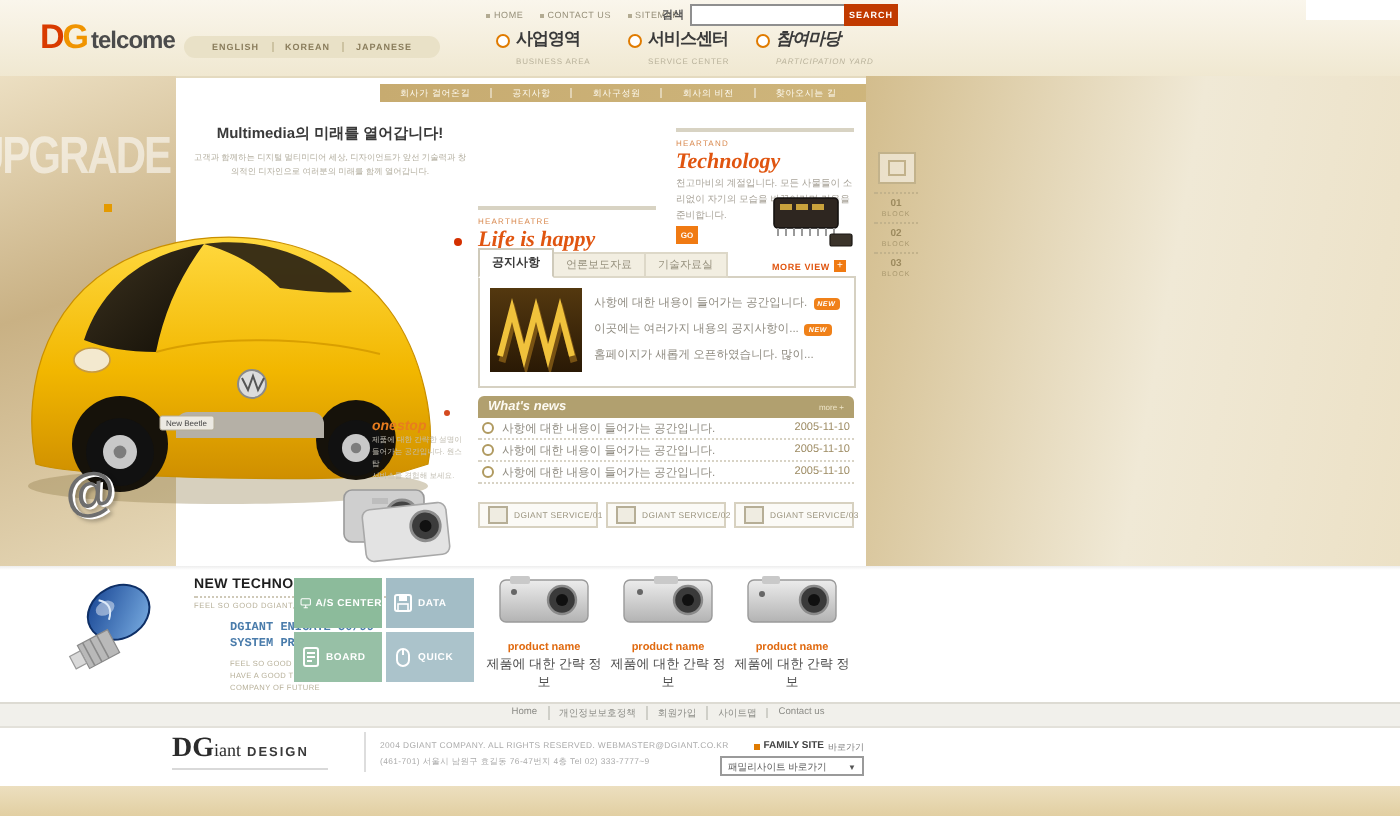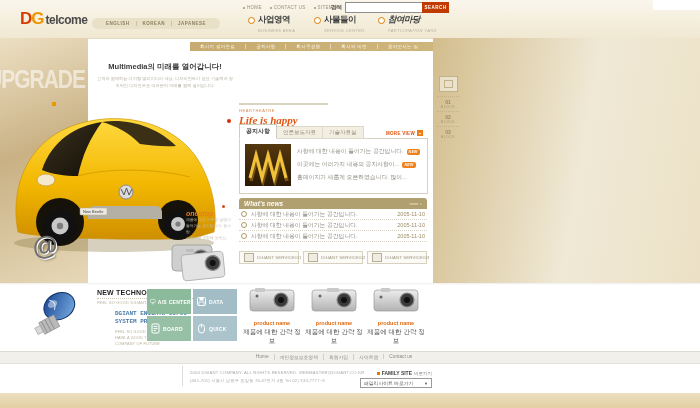--- a/index.html
+++ b/index.html
@@ -176,21 +176,21 @@
   <div class="abs nav-item" style="left:248px;">
     <div class="nav-ko">
         <i class="nav-bullet"></i>
         <span>사업영역</span>
       </div>
     <div class="nav-en">BUSINESS AREA</div>
   </div>
   <div class="abs nav-item" style="left:314px;">
     <div class="nav-ko">
         <i class="nav-bullet"></i>
-        <span>사물들이</span>
+        <span>서비스센터</span>
       </div>
     <div class="nav-en">SERVICE CENTER</div>
   </div>
   <div class="abs nav-item" style="left:378px;font-style:italic;">
     <div class="nav-ko">
         <i class="nav-bullet"></i>
         <span>참여마당</span>
       </div>
     <div class="nav-en">PARTICIPATION YARD</div>
   </div>
@@ -302,20 +302,34 @@
       <g transform="rotate(-16 24 20)">
         <rect x="4" y="14" width="38" height="12" rx="6" fill="#f4f2ec" stroke="#c9c4b4" stroke-width=".7"></rect>
         <ellipse cx="42" cy="20" rx="3.6" ry="6" fill="#e2ded0" stroke="#c9c4b4" stroke-width=".7"></ellipse>
         <path d="M10,17 h24 M10,20 h24 M10,23 h18" stroke="#d8d4c6" stroke-width=".8"></path>
       </g>
       <path d="M12,31 L40,9" stroke="#7a4a1e" stroke-width="2.6"></path>
       <path d="M40,9 l4,-3" stroke="#caa33c" stroke-width="2.6"></path>
     </svg>
   </div>
 
+  <div class="abs promo" style="left:338px;">
+    <div class="promo-label">HEARTAND</div>
+    <div class="promo-title">Technology</div>
+    <div class="promo-text">천고마비의 계절입니다. 모든 사물들이 소리없이 자기의 모습을 바꾸어가며 겨울을 준비합니다.</div>
+    <div class="go-btn">GO</div>
+    <svg class="promo-img" width="46" height="32" viewBox="0 0 46 32">
+      <rect x="4" y="5" width="32" height="15" rx="2" fill="#2e2620" stroke="#151210" stroke-width=".8"></rect>
+      <rect x="7" y="8" width="6" height="3" fill="#c9a23c"></rect>
+        <rect x="15" y="8" width="6" height="3" fill="#c9a23c"></rect>
+        <rect x="23" y="8" width="6" height="3" fill="#c9a23c"></rect>
+      <path d="M6,20 v4 M10,20 v4 M14,20 v4 M18,20 v4 M22,20 v4 M26,20 v4 M30,20 v4 M34,20 v4" stroke="#9a9a9a" stroke-width="1"></path>
+      <rect x="32" y="23" width="11" height="6" rx="1" fill="#3a332a" stroke="#1a1713" stroke-width=".6"></rect>
+    </svg>
+  </div>
 
   <div class="abs tabs">
     <span class="tab active">공지사항</span>
     <span class="tab idle">언론보도자료</span>
     <span class="tab idle">기술자료실</span>
   </div>
   <div class="abs more-view">
     <b>MORE VIEW</b>
     <span class="more-plus">+</span>
   </div>
@@ -489,20 +503,28 @@
 
   <div class="abs flinks-bar"></div>
   <div class="abs flinks">
     <span>Home</span>
     <span>개인정보보호정책</span>
     <span>회원가입</span>
     <span>사이트맵</span>
     <span>Contact us</span>
   </div>
 
+  <div class="abs flogo">
+    <div class="flogo-row">
+      <span class="dg">DG</span>
+      <span class="iant">iant</span>
+      <span class="design">DESIGN</span>
+    </div>
+    <div class="flogo-line"></div>
+  </div>
   <div class="abs fdivider"></div>
   <div class="abs fcopy">
     <div>2004 DGIANT COMPANY. ALL RIGHTS RESERVED. WEBMASTER@DGIANT.CO.KR</div>
     <div>(461-701) 서울시 남원구 효길동 76-47번지 4층 Tel 02) 333-7777~9</div>
   </div>
   <div class="abs family">
     <div class="family-label">
       <i></i>
       <b>FAMILY SITE</b>
       <em>바로가기</em>

